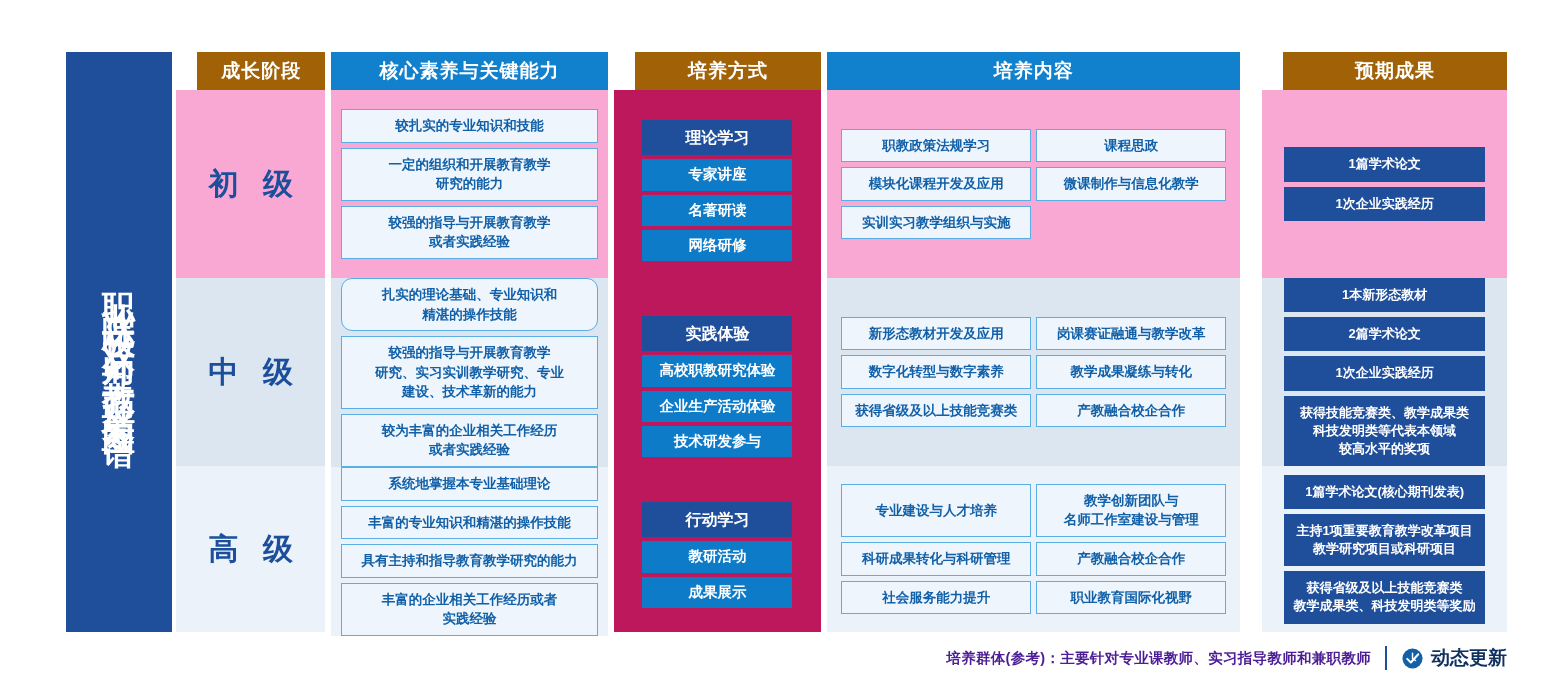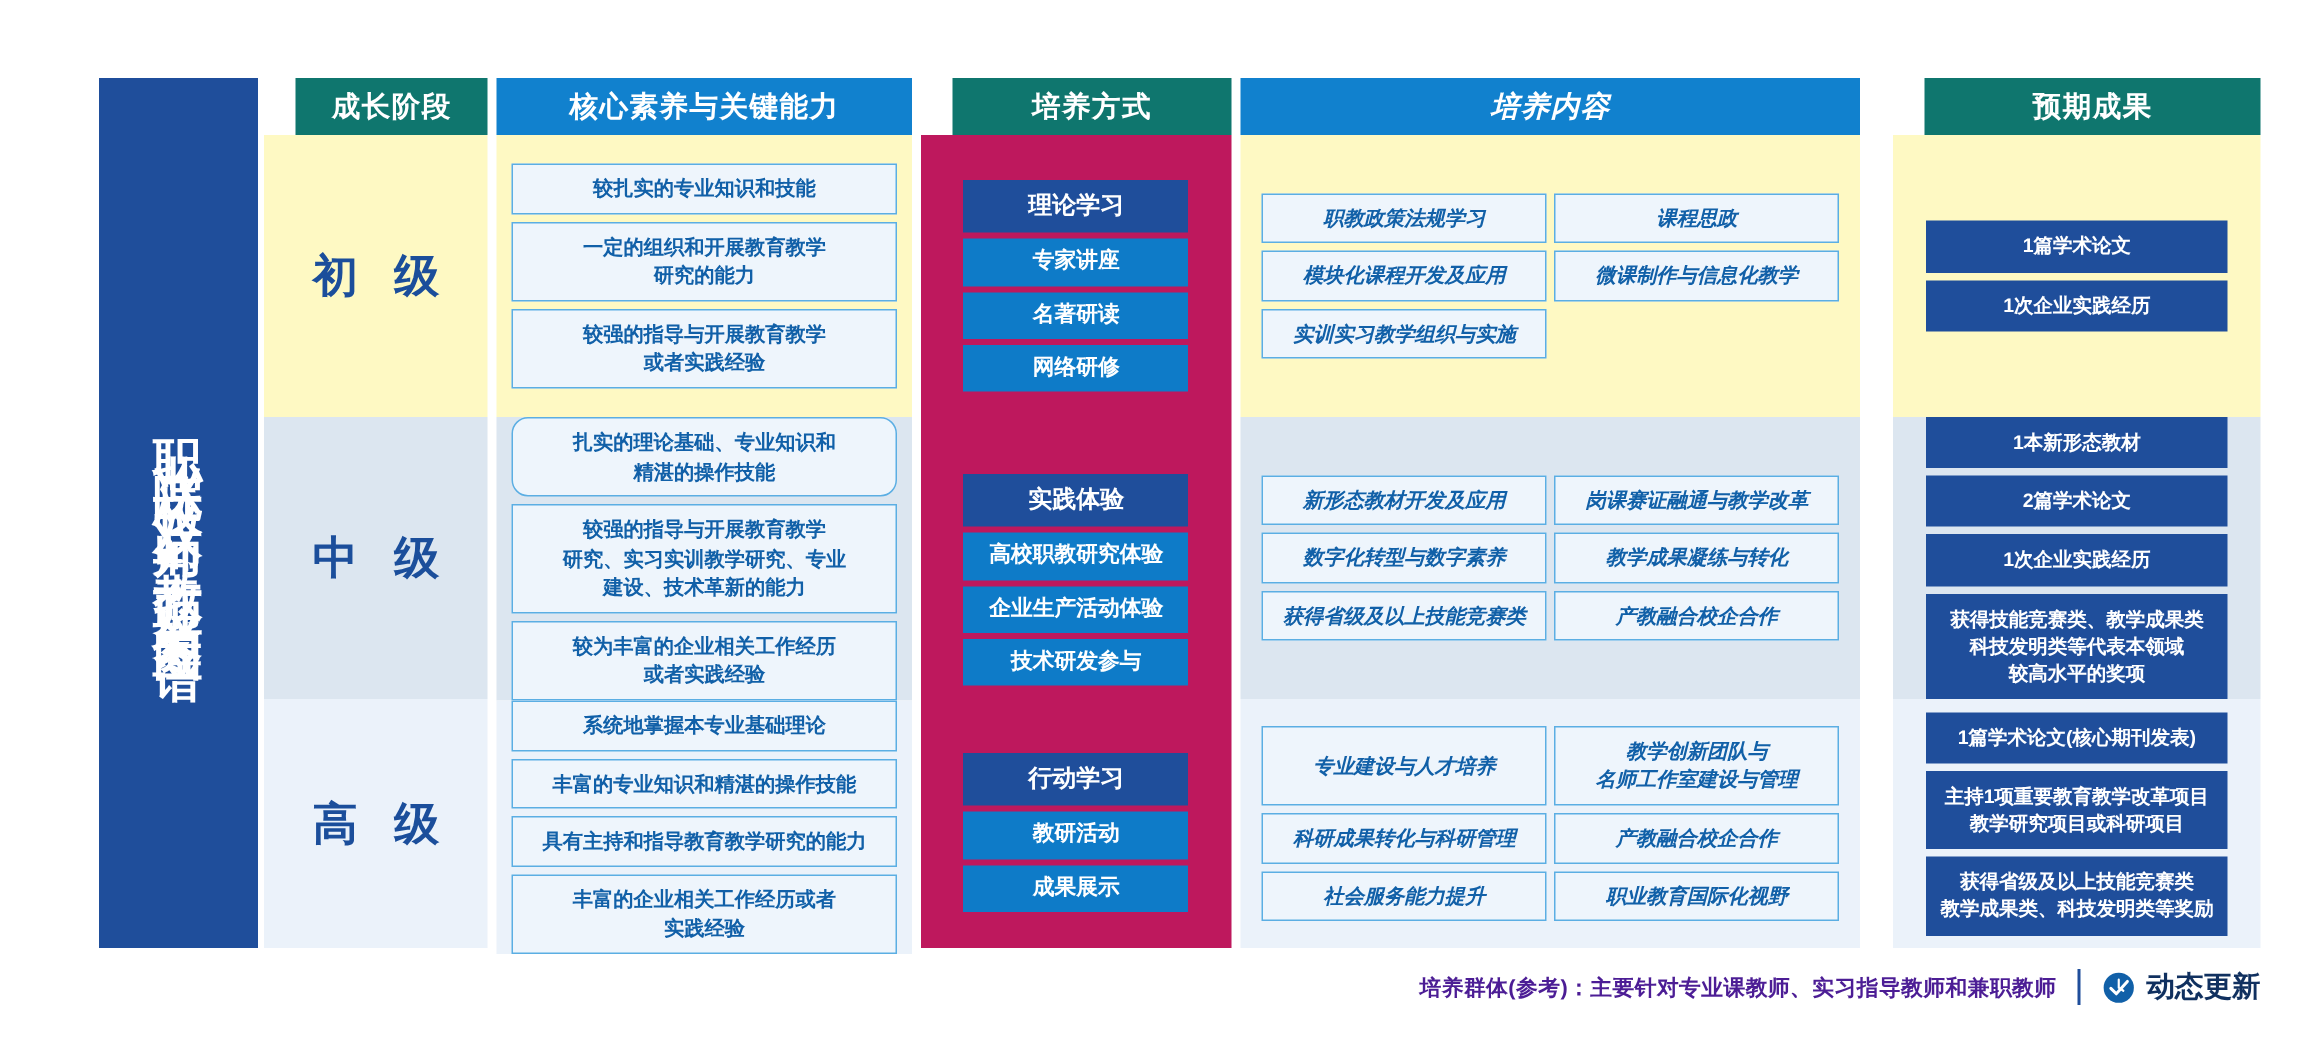--- a/index.html
+++ b/index.html
@@ -27,36 +27,36 @@
     line-height:1;
     white-space:nowrap;
   }
 
   
   .matrix{position:absolute;left:176px;top:52px;width:1331px;height:580px;display:flex;gap:6px;}
   .col{display:flex;flex-direction:column;}
   .col-stage{width:152px;}
   .col-core{width:281px;}
   .col-method{width:211px;}
-  .col-content{width:420px;font-style:italic;}
+  .col-content{width:420px;}
   .col-outcome{width:249px;padding-left:16px;}
 
   .col-head{
     height:38px;flex:0 0 38px;
     display:flex;align-items:center;justify-content:center;
     color:#ffffff;font-size:19px;font-weight:bold;letter-spacing:1px;
   }
-  .head-dark{background:#0f766e;margin-left:21px;}
+  .head-dark{background:#a16207;margin-left:21px;}
   .head-bright{background:#1181CE;}
 
   .col-body{flex:1 1 auto;display:flex;flex-direction:column;}
 
   
   .band{display:flex;flex-direction:column;justify-content:center;box-sizing:border-box;}
-  .band-r0{flex:0 0 188px;background:#fef9c3;}
+  .band-r0{flex:0 0 188px;background:#f9a8d4;}
   .band-r1{flex:0 0 188px;background:#DCE6F0;}
   .band-r2{flex:0 0 166px;background:#EBF2FA;}
 
   
   .col-method .col-body{background:#be185d;}
   .method-block{display:flex;flex-direction:column;align-items:center;}
   .m0{flex:0 0 188px;justify-content:flex-start;padding-top:30px;box-sizing:border-box;}
   .m1{flex:0 0 188px;justify-content:flex-start;padding-top:38px;box-sizing:border-box;}
   .m2{flex:0 0 166px;justify-content:flex-start;padding-top:36px;box-sizing:border-box;}
 

